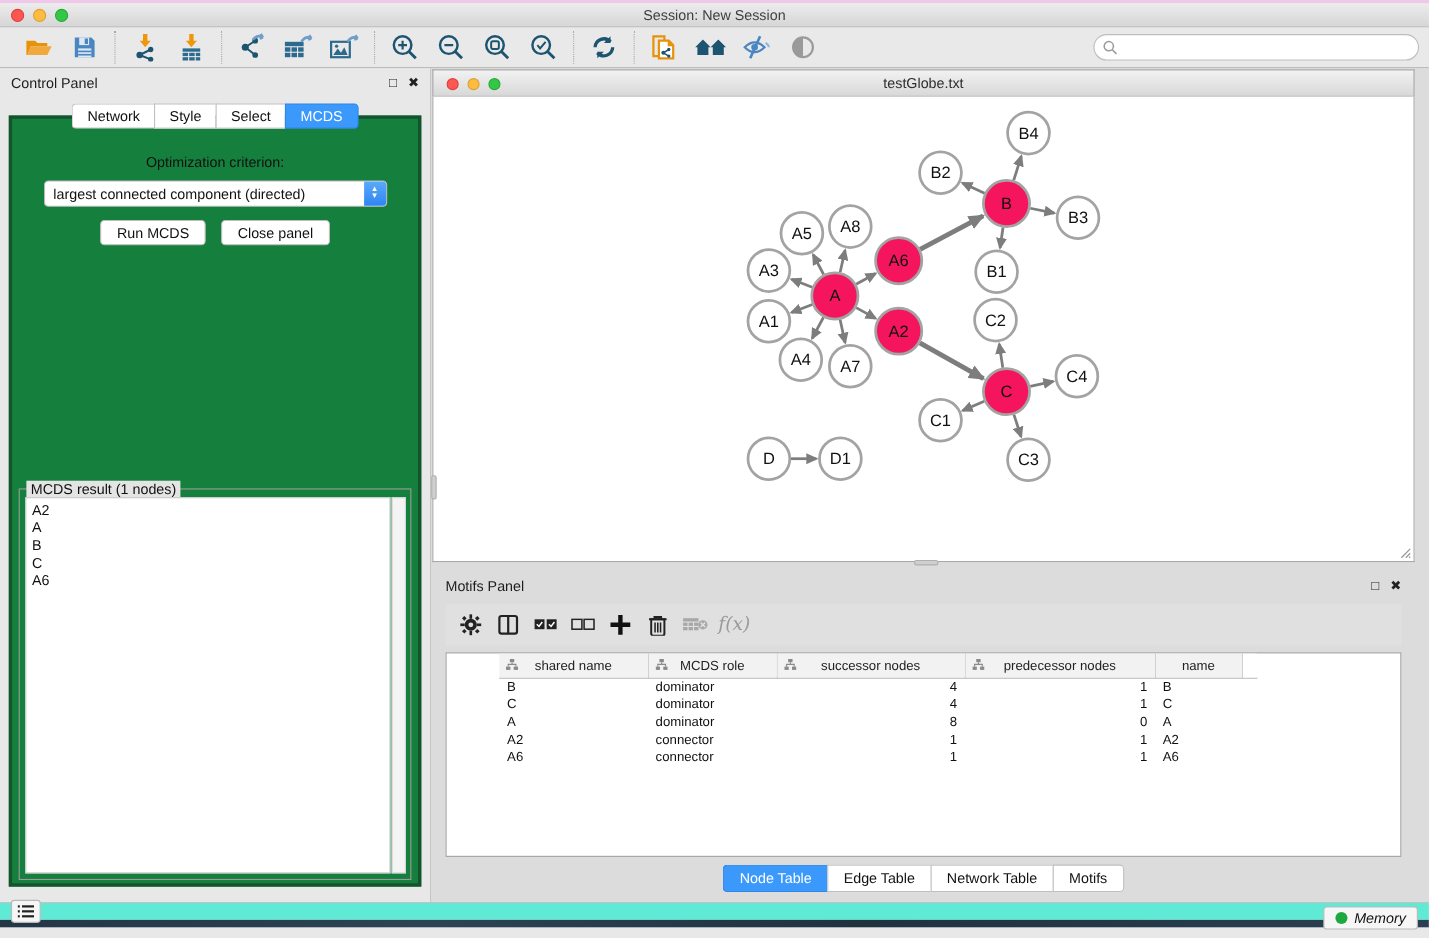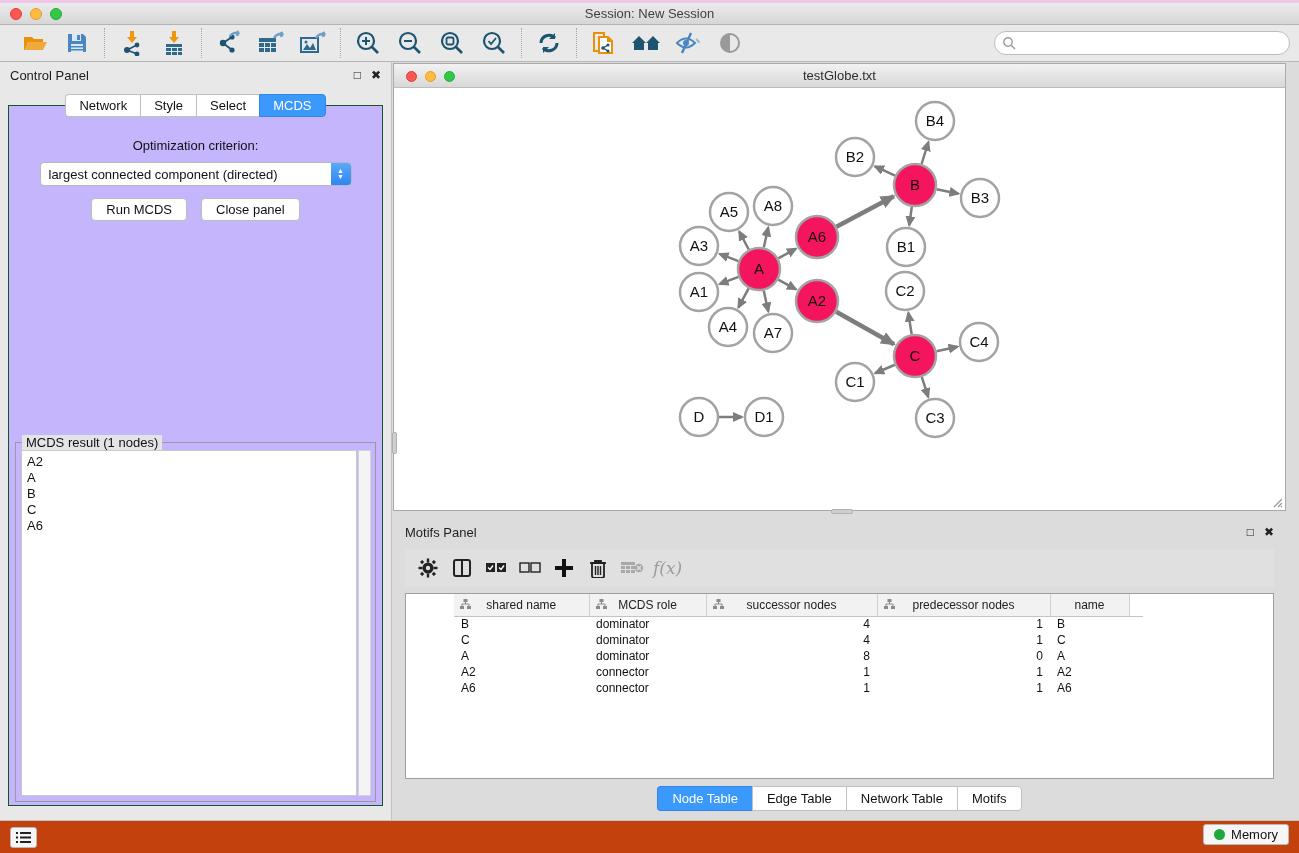--- a/index.html
+++ b/index.html
@@ -37,21 +37,21 @@
   .panel-title { font-size:13px; color:#1d1d1d; }
   .panel-header .win-icons { margin-left:auto; display:flex; gap:10px; }
   .wicon { font-size:12px; color:#222; cursor:pointer; line-height:1; }
   .cp-tabs { position:absolute; left:0; right:0; top:32px; display:flex; justify-content:center; z-index:3; }
   .cp-tab { font-size:13px; padding:3px 13px; background:#fff; border:1px solid #c0c0c0;
     border-right:none; color:#111; cursor:pointer; }
   .cp-tab:first-child{ border-radius:4px 0 0 4px; }
   .cp-tab:last-child{ border-right:1px solid #c0c0c0; border-radius:0 4px 4px 0; }
   .cp-tab.active { background:#3b99fc; border-color:#2f86e8; color:#fff; }
   .cp-content { position:absolute; left:8px; right:8px; top:43px; bottom:14px;
-    background:#c4b5fd; border:1px solid #14532d; }
+    background:#15803d; border:3px solid #14532d; }
   .opt-label { text-align:center; font-size:13px; color:#111; margin-top:32px; }
   .dropdown { margin:9px auto 0; width:312px; height:24px; background:#fff;
     border:1px solid #b9b9b9; border-radius:4px; display:flex; align-items:center;
     position:relative; cursor:pointer; }
   .dropdown-value { font-size:13px; color:#111; padding-left:8px; flex:1;
     white-space:nowrap; overflow:hidden; }
   .dropdown-stepper { width:20px; height:22px; background:linear-gradient(#5aa9fa,#2e86f2);
     border-radius:0 3px 3px 0; display:flex; flex-direction:column; align-items:center;
     justify-content:center; color:#fff; font-size:7px; line-height:6px; }
   .cp-buttons { display:flex; justify-content:center; gap:14px; margin-top:12px; }
@@ -104,22 +104,22 @@
   td.align-right { text-align:right; padding-right:24px; }
   td.align-right-sm { text-align:right; padding-right:8px; }
   .tp-tabs { display:flex; justify-content:center; margin-top:7px; }
   .tp-tab { font-size:13px; padding:4px 14px; background:#fff; border:1px solid #c0c0c0;
     border-right:none; color:#111; cursor:pointer; }
   .tp-tab:first-child{ border-radius:4px 0 0 4px; }
   .tp-tab:last-child{ border-right:1px solid #c0c0c0; border-radius:0 4px 4px 0; }
   .tp-tab.active { background:#3b99fc; border-color:#2f86e8; color:#fff; }
 
   
-  .statusbar { height:34px; background:#c2410c; border-top:1px solid #c2c2c2;
-    display:flex; align-items:center; padding:0 10px; position:relative; }
+  .statusbar { height:16px; background:#5eead4; border-top:1px solid #c2c2c2;
+    display:flex; align-items:center; padding:0 10px; position:relative;font-style:italic; }
   .sb-left-btn { width:27px; height:21px; background:#f6f6f6; border:1px solid #b9b9b9;
     border-radius:3px; display:flex; align-items:center; justify-content:center; cursor:pointer; }
   .memory-btn { position:absolute; right:10px; top:3px; height:21px; background:#f6f6f6;
     border:1px solid #b9b9b9; border-radius:3px; display:flex; align-items:center;
     gap:6px; padding:0 10px; cursor:pointer; }
   .memory-dot { width:11px; height:11px; border-radius:50%; background:#1fa83d; }
   .memory-label { font-size:13px; color:#111; }
   .bottom-strip { height:7px; background:linear-gradient(90deg,#223646,#2c4456 30%,#1f3240 60%,#2a4052); }
 </style>
 </head>

